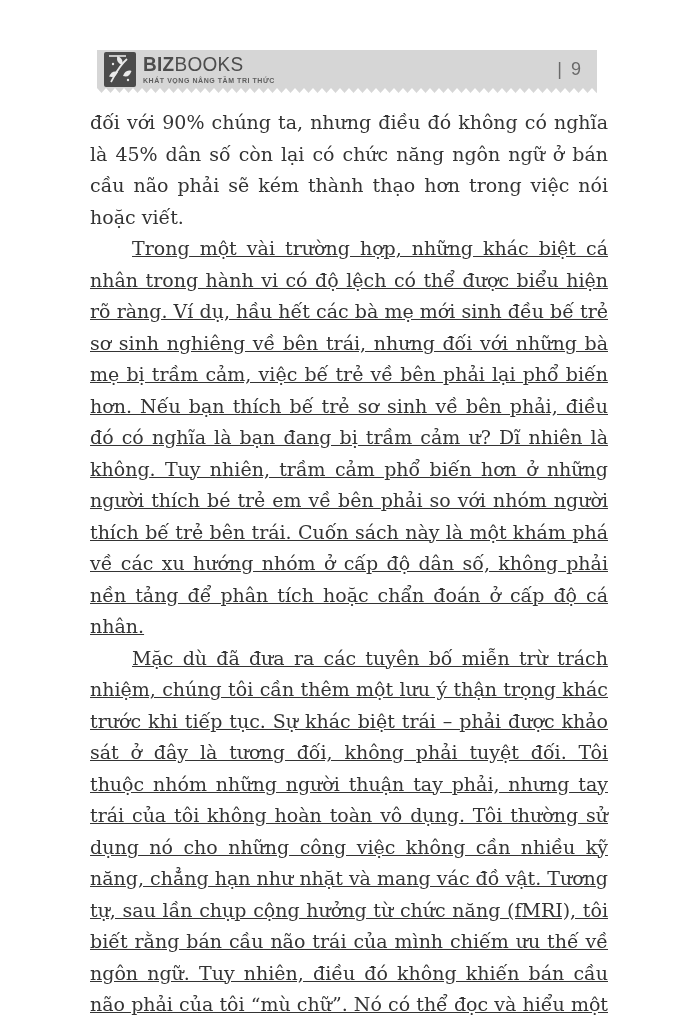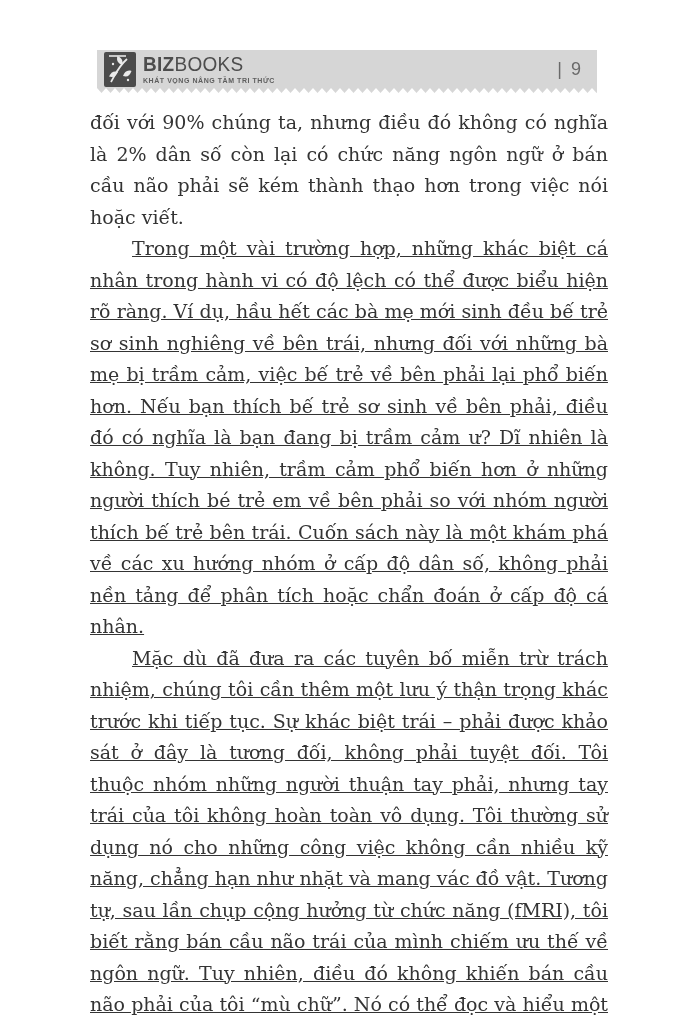--- a/index.html
+++ b/index.html
@@ -136,18 +136,18 @@
   <svg class="perforation" width="500" height="5" xmlns="http://www.w3.org/2000/svg" aria-hidden="true">
     <defs>
       <pattern id="zigzag" width="9" height="5" patternUnits="userSpaceOnUse">
         <path d="M0,0 L4.5,5 L9,0 Z" fill="#d6d6d6"></path>
       </pattern>
     </defs>
     <rect width="500" height="5" fill="url(#zigzag)"></rect>
   </svg>
 
   <main class="body-text" id="paragraphs">
-      <p>đối với 90% chúng ta, nhưng điều đó không có nghĩa là 2% dân số còn lại có chức năng ngôn ngữ ở bán cầu não phải sẽ kém thành thạo hơn trong việc nói hoặc viết.</p>
+      <p>đối với 90% chúng ta, nhưng điều đó không có nghĩa là 45% dân số còn lại có chức năng ngôn ngữ ở bán cầu não phải sẽ kém thành thạo hơn trong việc nói hoặc viết.</p>
       <p class="indent">Trong một vài trường hợp, những khác biệt cá nhân trong hành vi có độ lệch có thể được biểu hiện rõ ràng. Ví dụ, hầu hết các bà mẹ mới sinh đều bế trẻ sơ sinh nghiêng về bên trái, nhưng đối với những bà mẹ bị trầm cảm, việc bế trẻ về bên phải lại phổ biến hơn. Nếu bạn thích bế trẻ sơ sinh về bên phải, điều đó có nghĩa là bạn đang bị trầm cảm ư? Dĩ nhiên là không. Tuy nhiên, trầm cảm phổ biến hơn ở những người thích bé trẻ em về bên phải so với nhóm người thích bế trẻ bên trái. Cuốn sách này là một khám phá về các xu hướng nhóm ở cấp độ dân số, không phải nền tảng để phân tích hoặc chẩn đoán ở cấp độ cá nhân.</p>
       <p class="indent justify-last">Mặc dù đã đưa ra các tuyên bố miễn trừ trách nhiệm, chúng tôi cần thêm một lưu ý thận trọng khác trước khi tiếp tục. Sự khác biệt trái – phải được khảo sát ở đây là tương đối, không phải tuyệt đối. Tôi thuộc nhóm những người thuận tay phải, nhưng tay trái của tôi không hoàn toàn vô dụng. Tôi thường sử dụng nó cho những công việc không cần nhiều kỹ năng, chẳng hạn như nhặt và mang vác đồ vật. Tương tự, sau lần chụp cộng hưởng từ chức năng (fMRI), tôi biết rằng bán cầu não trái của mình chiếm ưu thế về ngôn ngữ. Tuy nhiên, điều đó không khiến bán cầu não phải của tôi “mù chữ”. Nó có thể đọc và hiểu một số từ trong các ngôn ngữ khác nhau, nhưng không cùng tốc độ, sự trôi chảy và sắc thái – đặc biệt là sự</p>
     </main>
 
 </div>
 
 </body></html>

